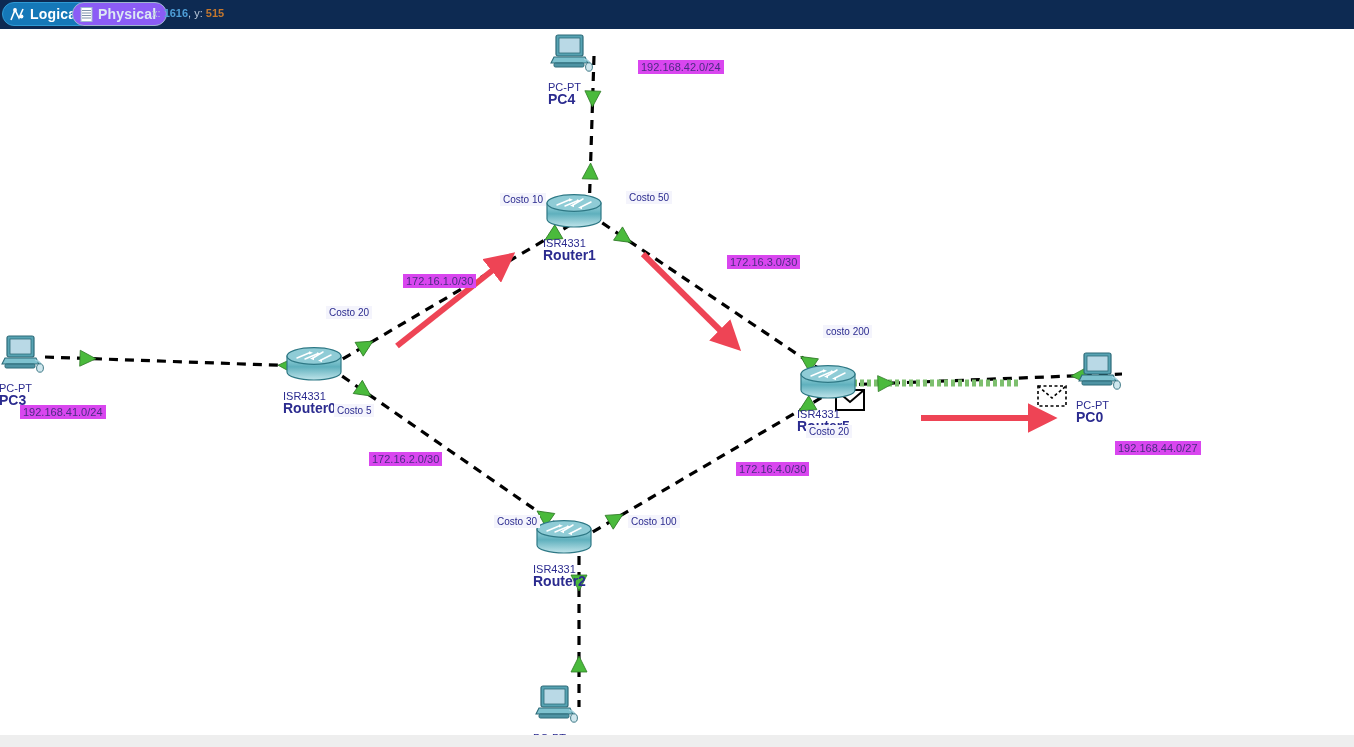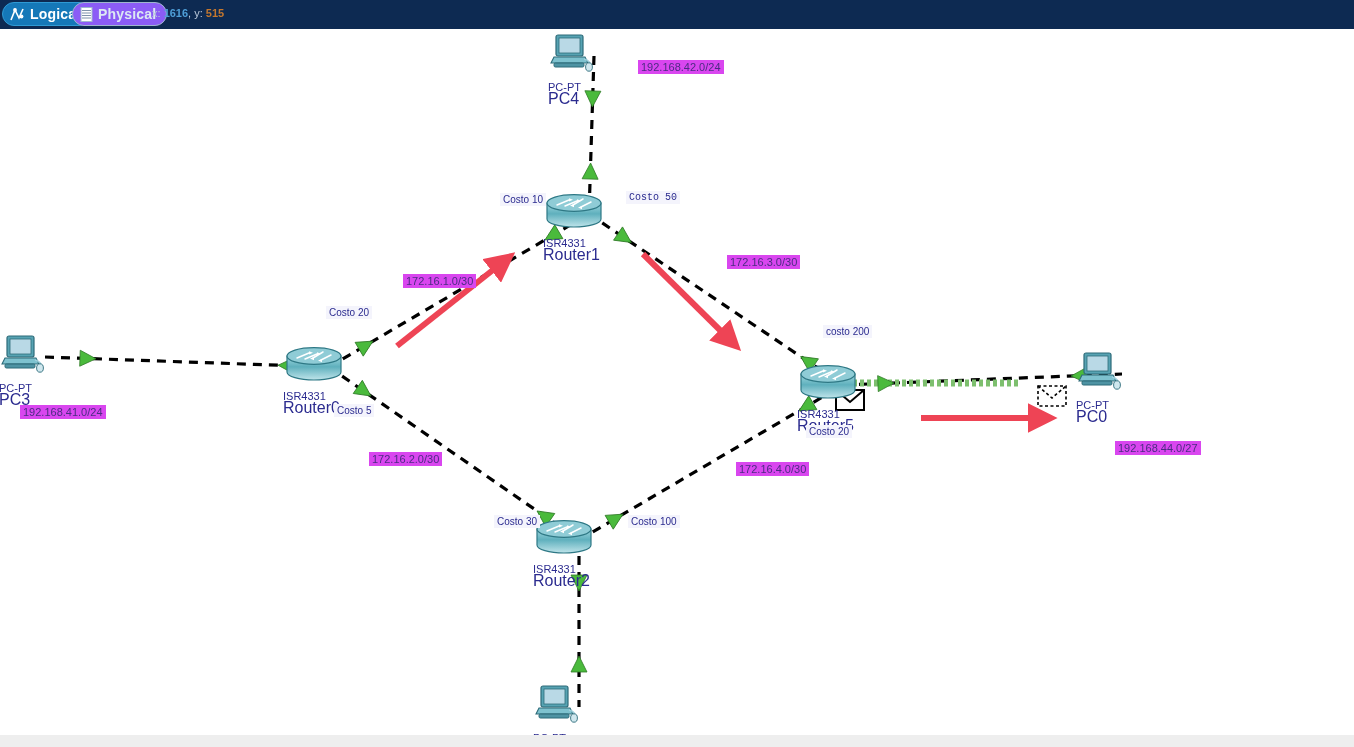--- a/index.html
+++ b/index.html
@@ -107,24 +107,25 @@
   .node .model {
     display: block;
     font-size: 11px;
     color: #2b2b8f;
     line-height: 12px;
     margin-top: 1px;
     white-space: nowrap;
   }
   .node .name {
     display: block;
-    font-size: 16px;
+    font-size: 14px;
     color: #2b2b8f;
     line-height: 12px;
     white-space: nowrap;
+    font-weight: bold;
   }
 
   
   .net-label {
     position: absolute;
     font-size: 11px;
     color: #4b2c83;
     background: #d946ef;
     padding: 1px 3px;
     white-space: nowrap;
@@ -414,21 +415,21 @@
 
     <div id="labels-layer">
         <span class="net-label" style="left: 638px; top: 31px;">192.168.42.0/24</span>
         <span class="net-label" style="left: 403px; top: 226px; margin-top: 19px;">172.16.1.0/30</span>
         <span class="net-label" style="left: 727px; top: 226px;">172.16.3.0/30</span>
         <span class="net-label" style="left: 20px; top: 376px;">192.168.41.0/24</span>
         <span class="net-label" style="left: 369px; top: 423px;">172.16.2.0/30</span>
         <span class="net-label" style="left: 736px; top: 433px;">172.16.4.0/30</span>
         <span class="net-label" style="left: 1115px; top: 412px;">192.168.44.0/27</span>
         <span class="cost-label" style="left: 500px; top: 164px;">Costo 10</span>
-        <span class="cost-label" style="left: 626px; top: 162px; font-family: Liberation Mono, monospace;">Costo 50</span>
+        <span class="cost-label" style="left: 626px; top: 162px;">Costo 50</span>
         <span class="cost-label" style="left: 326px; top: 277px;">Costo 20</span>
         <span class="cost-label" style="left: 823px; top: 296px;">costo 200</span>
         <span class="cost-label" style="left: 334px; top: 375px;">Costo 5</span>
         <span class="cost-label" style="left: 806px; top: 396px;">Costo 20</span>
         <span class="cost-label" style="left: 494px; top: 486px;">Costo 30</span>
         <span class="cost-label" style="left: 628px; top: 486px;">Costo 100</span>
       </div>
   </div>
 
   <div id="bottomstrip"></div>

